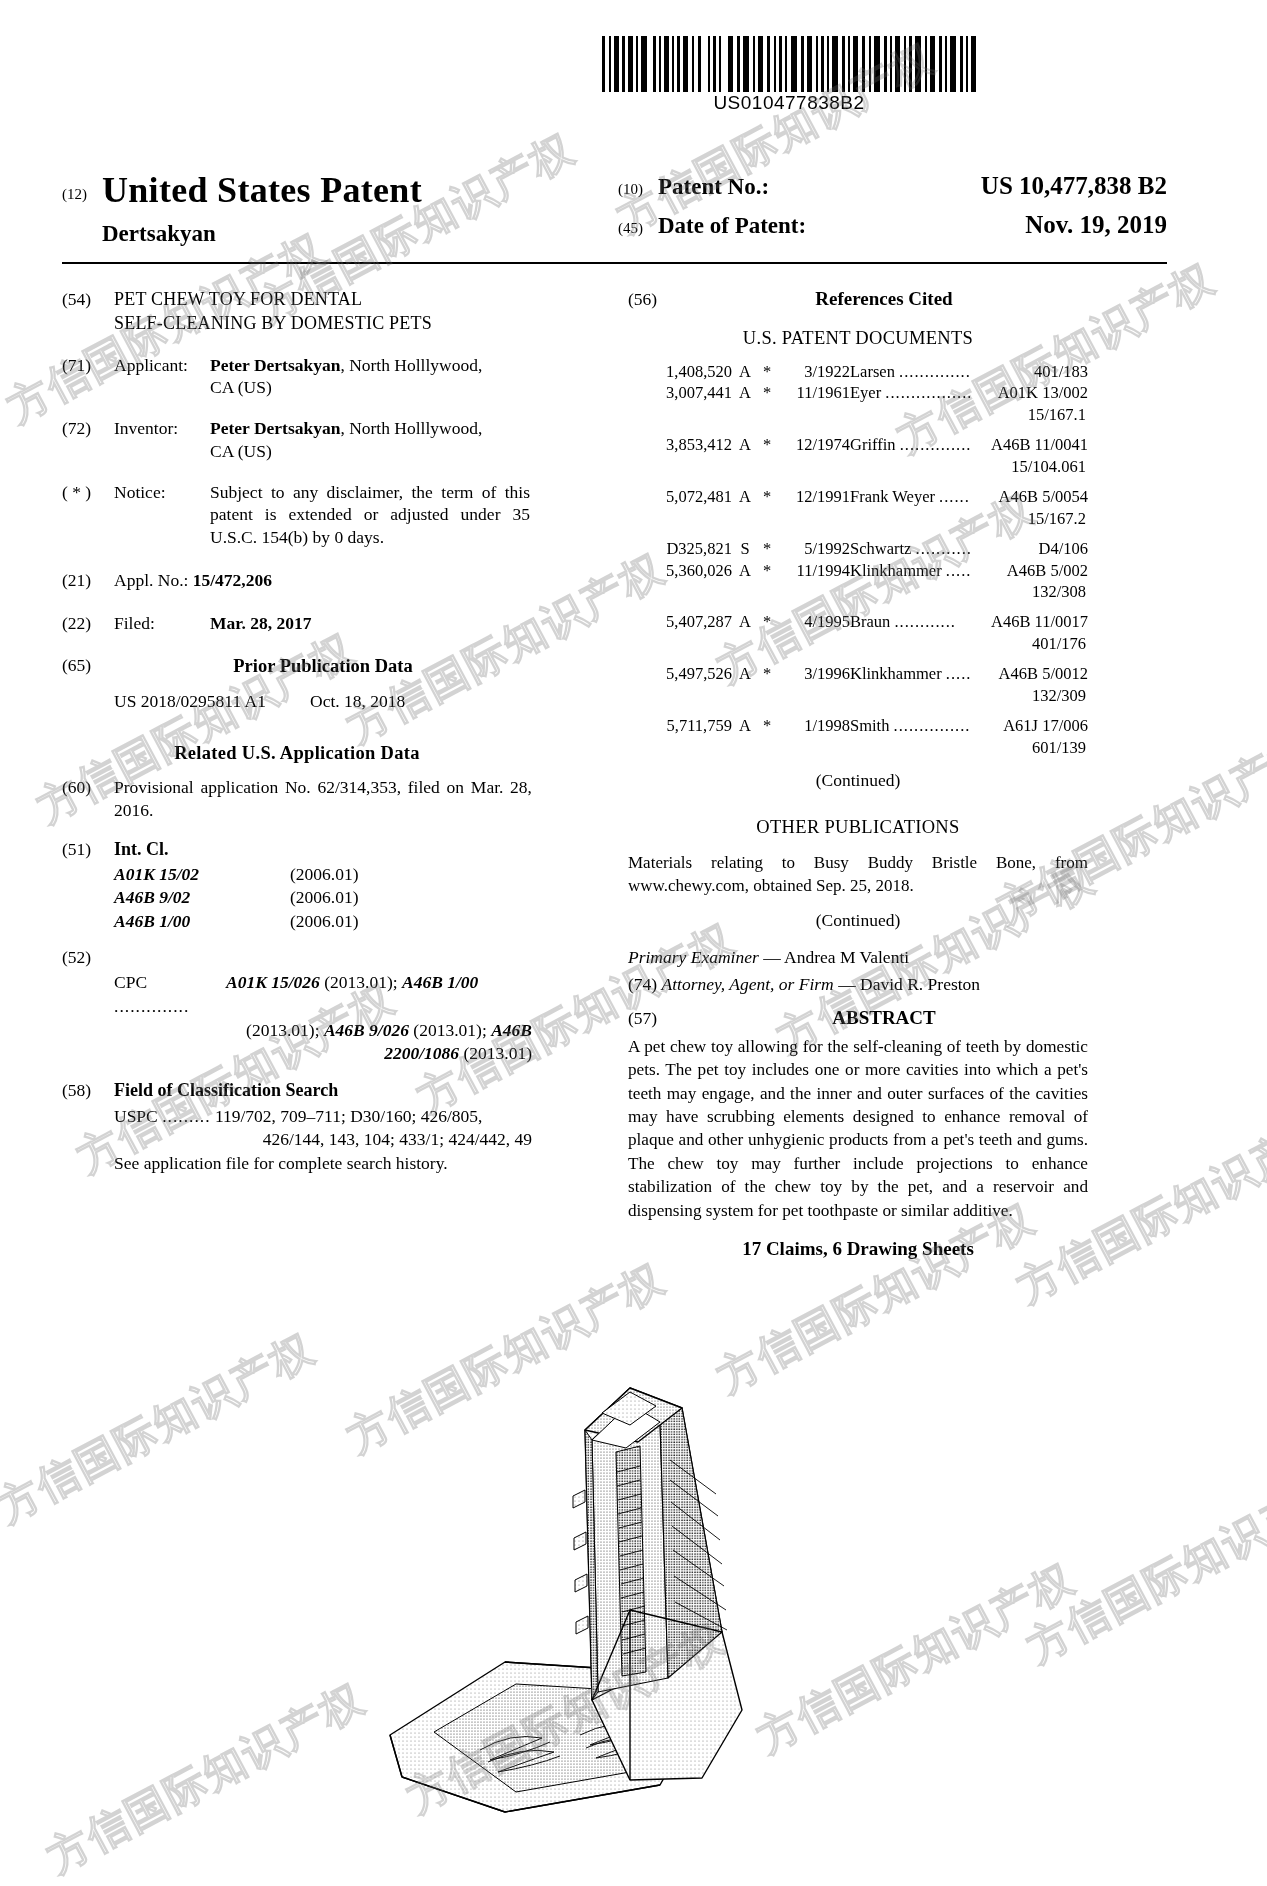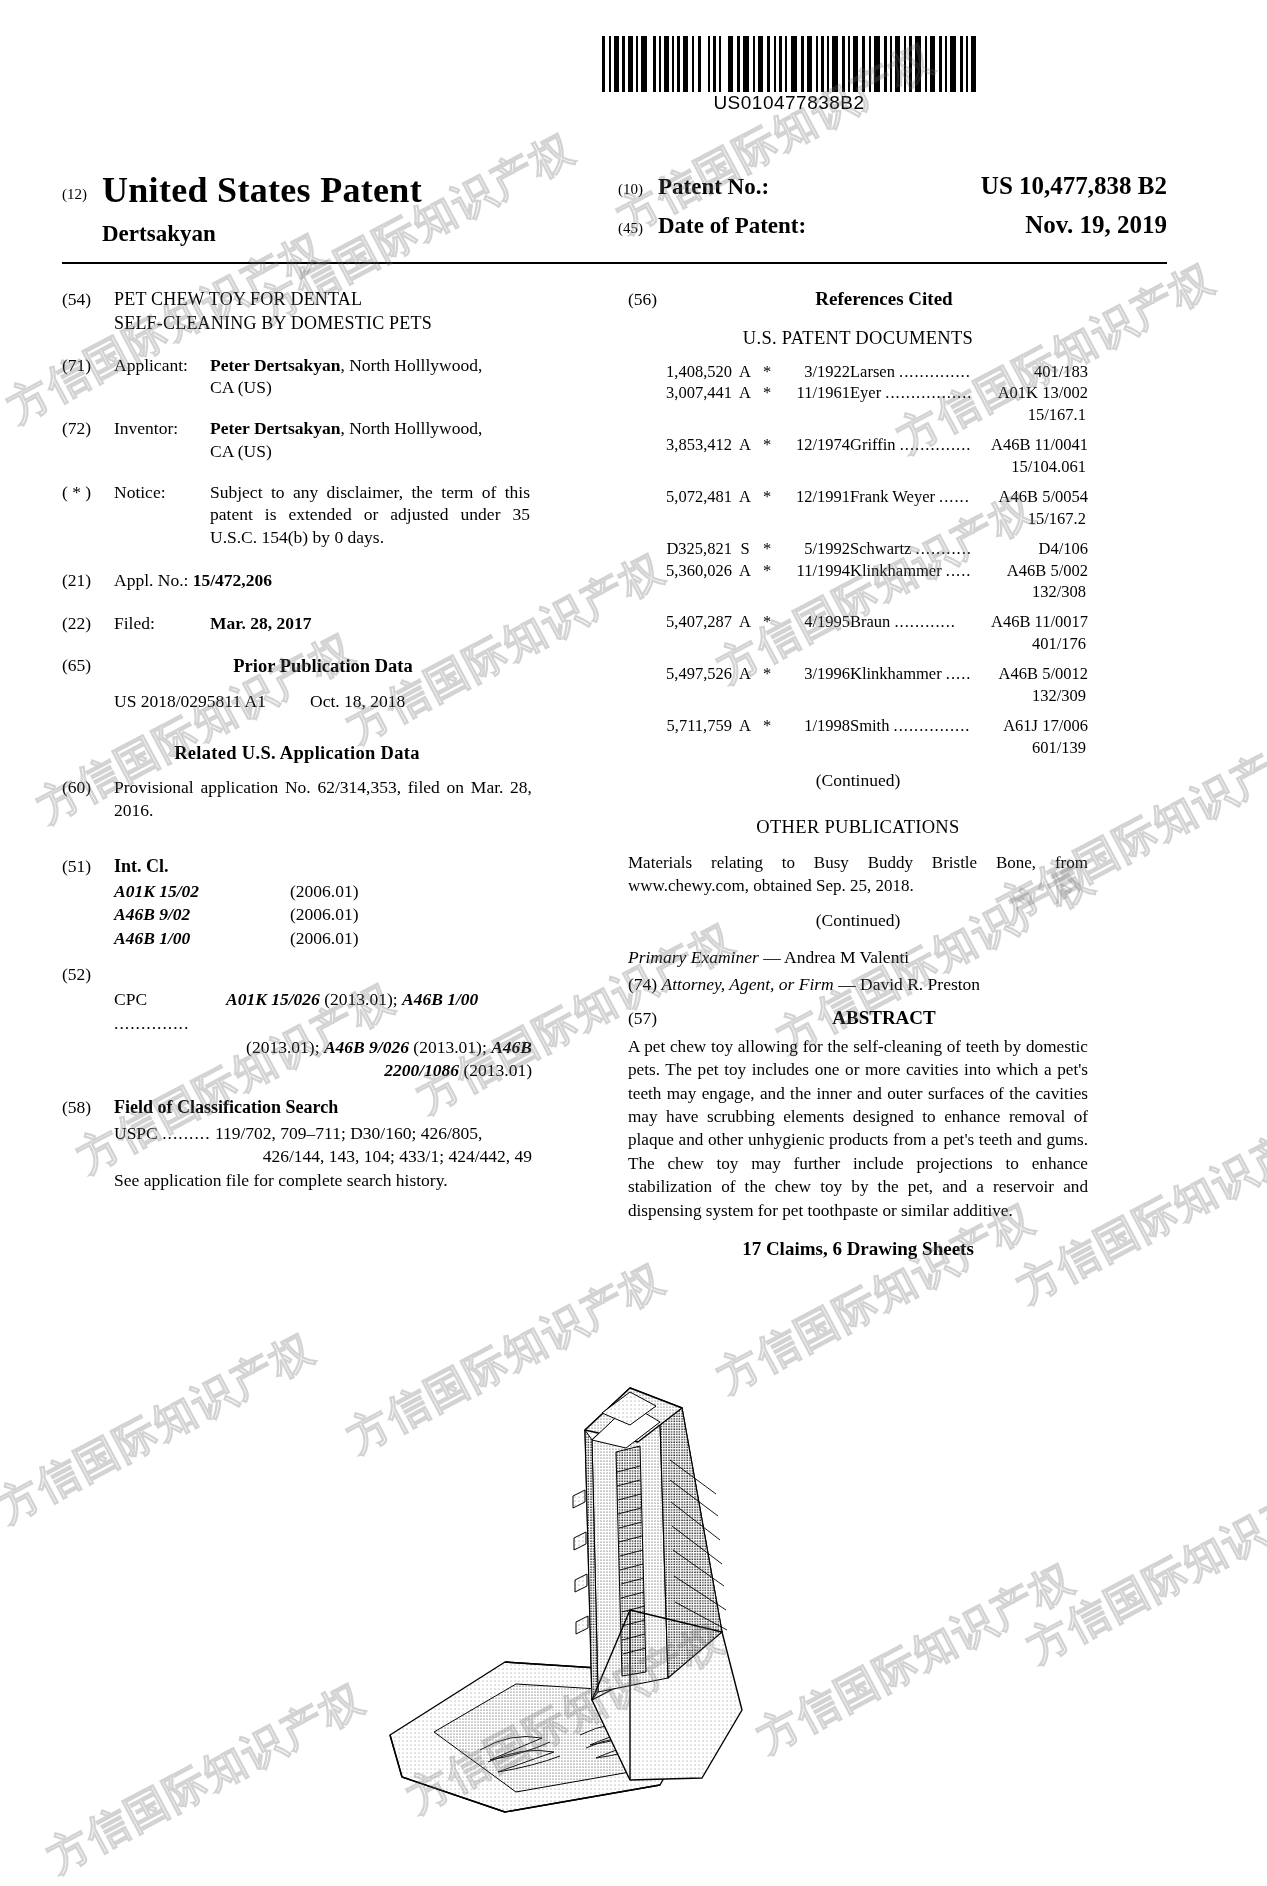--- a/index.html
+++ b/index.html
@@ -411,21 +411,21 @@
     </div>
   </div>
 
   <div class="ctr-sub" style="margin-top:30px; font-weight:700;">Related U.S. Application Data</div>
 
   <div class="fld">
     <span class="fld-code">(60)</span>
     <span class="fld-body" style="text-align:justify;">Provisional application No. 62/314,353, filed on Mar. 28, 2016.</span>
   </div>
 
-  <div class="fld" style="margin-top:33px; display:block;">
+  <div class="fld" style="margin-top:16px; display:block;">
     <div style="display:flex;">
       <span class="fld-code">(51)</span>
       <span class="fld-body b" style="font-size:18px;">Int. Cl.</span>
     </div>
     <div class="cl-table" style="padding-left:52px; margin-top:2px;">
       <div class="cl-row">
         <span class="cl-code">A01K 15/02</span>
         <span class="cl-date">(2006.01)</span>
       </div>
       <div class="cl-row">

